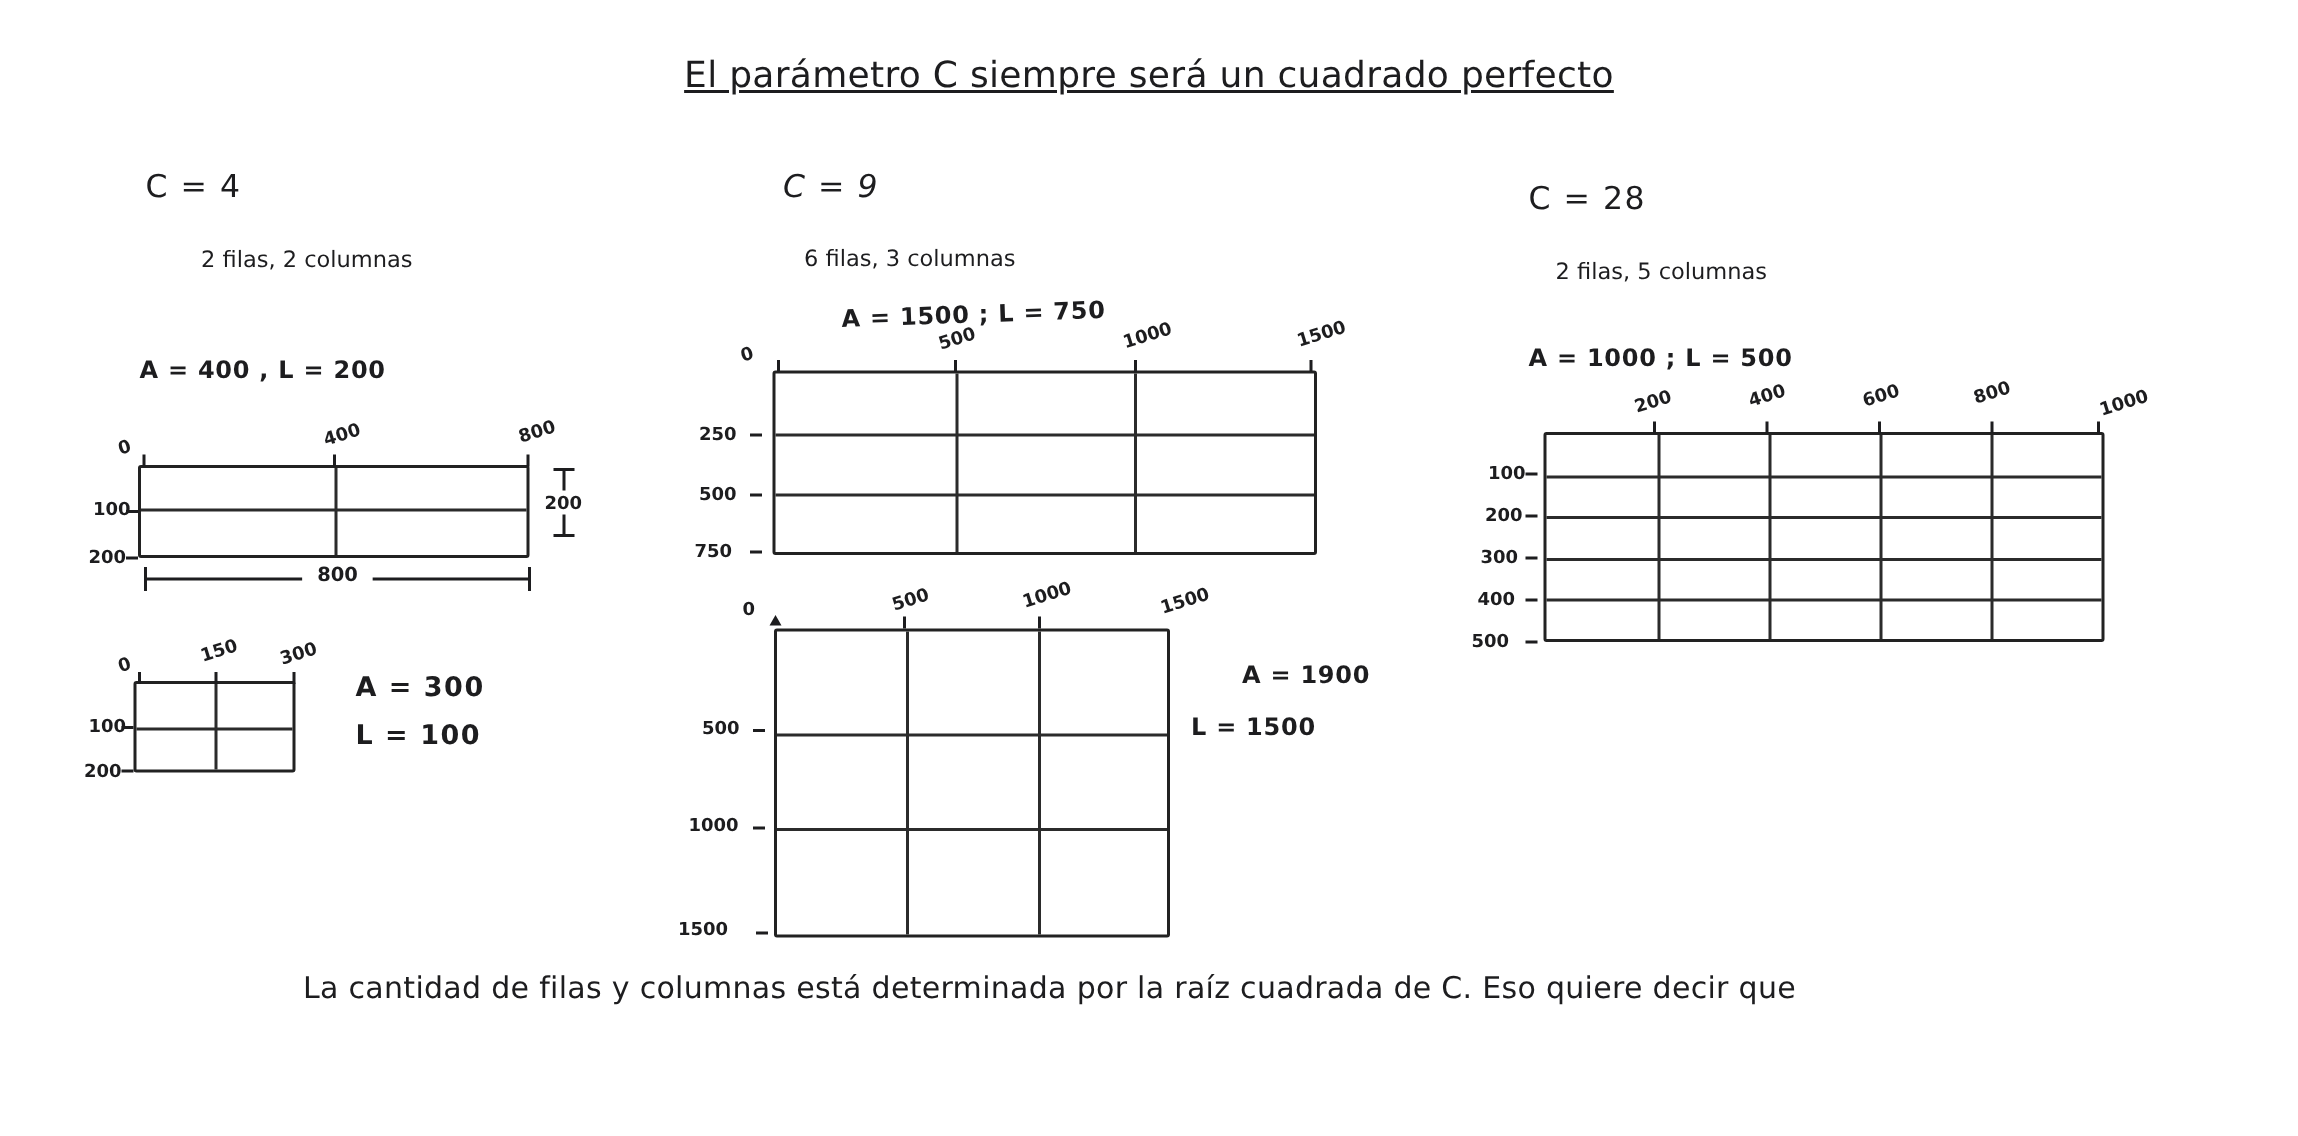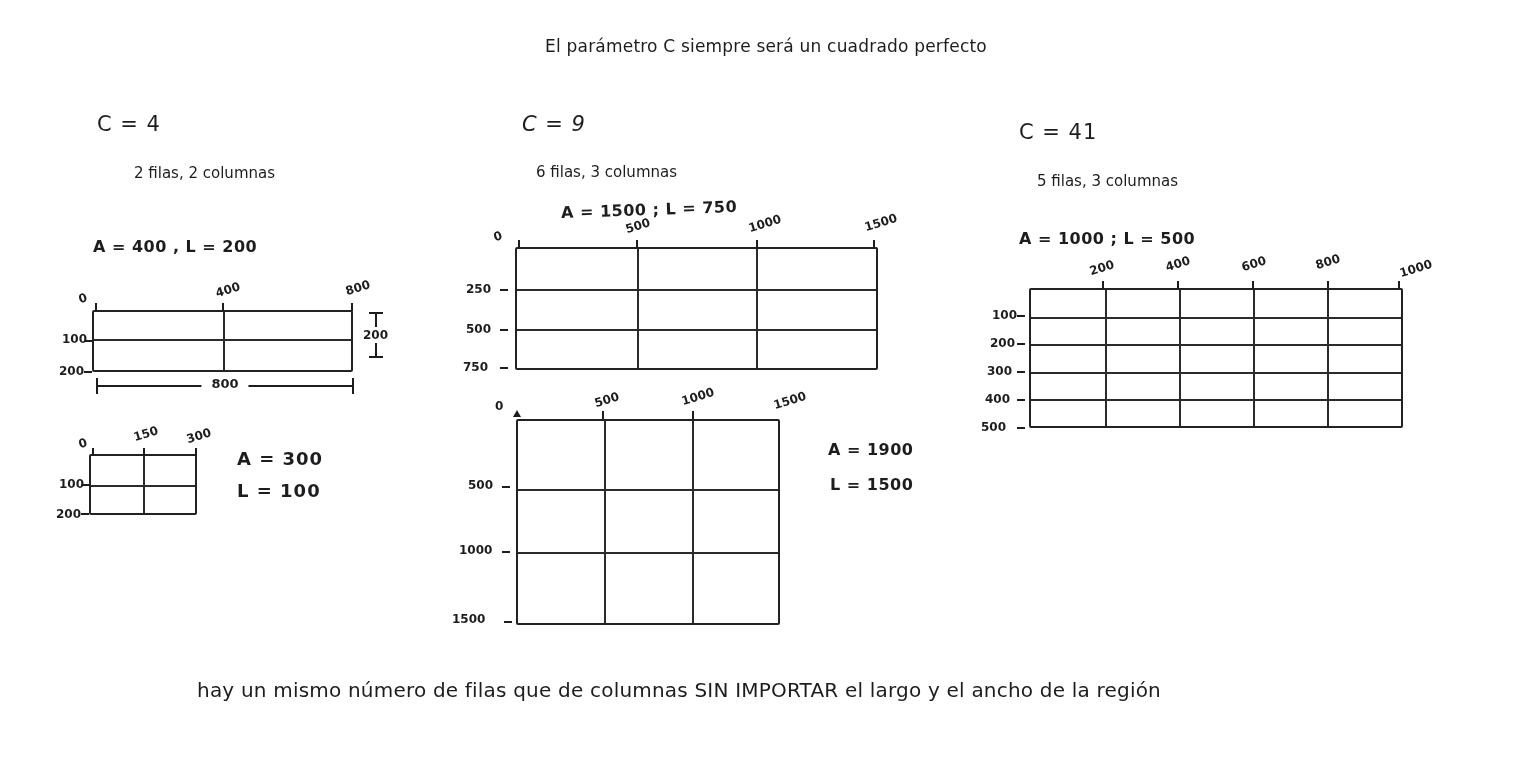--- a/index.html
+++ b/index.html
@@ -8,22 +8,23 @@
     width:1532px; height:757px;
     background:#ffffff;
     font-family:"DejaVu Sans", sans-serif;
     color:#1d1d1f;
     overflow:hidden;
   }
   .abs { position:absolute; }
   .title {
     left:0; right:0; top:36px;
     text-align:center;
-    font-size:17px;
+    font-size:24px;
     letter-spacing:0.2px;
+    text-decoration:underline;
   }
   .heading { font-size:21px; letter-spacing:1px; }
   .subtitle { font-size:15px; }
   .params { font-size:16px; font-weight:700; letter-spacing:0.5px; }
   .note { font-size:18px; font-weight:700; letter-spacing:1px; }
   .note-sm { font-size:16px; font-weight:700; letter-spacing:0.5px; }
   .grid {
     position:absolute;
     border:2px solid #222222;
     box-sizing:border-box;
@@ -153,24 +154,24 @@
   <div class="abs tick tilt" style="left:597px; top:396px;">500</div>
   <div class="abs tick tilt" style="left:684px; top:394px;">1000</div>
   <div class="abs tick tilt" style="left:776px; top:398px;">1500</div>
   <div class="abs tick" style="left:468px; top:478px;">500</div>
   <div class="abs tick" style="left:459px; top:543px;">1000</div>
   <div class="abs tick" style="left:452px; top:612px;">1500</div>
   <div class="dash-h" style="left:502px; top:486px;"></div>
   <div class="dash-h" style="left:502px; top:551px;"></div>
   <div class="dash-h" style="left:504px; top:621px;"></div>
   <div class="abs note-sm" style="left:828px; top:440px;">A = 1900</div>
-  <div class="abs note-sm" style="left:830px; top:475px;">L = 1500</div>
-
-  <div class="abs heading" style="left:1019px; top:120px;">C = 41</div>
-  <div class="abs subtitle" style="left:1037px; top:172px;">5 filas, 3 columnas</div>
+  <div class="abs note-sm" style="left:794px; top:475px;">L = 1500</div>
+
+  <div class="abs heading" style="left:1019px; top:120px;">C = 28</div>
+  <div class="abs subtitle" style="left:1037px; top:172px;">2 filas, 5 columnas</div>
   <div class="abs params" style="left:1019px; top:229px;">A = 1000  ;   L = 500</div>
 
   <div class="grid" style="left:1029px; top:288px; width:374px; height:140px;">
     <div class="vline" style="left:20%;"></div>
     <div class="vline" style="left:40%;"></div>
     <div class="vline" style="left:60%;"></div>
     <div class="vline" style="left:80%;"></div>
     <div class="hline" style="top:20%;"></div>
     <div class="hline" style="top:40%;"></div>
     <div class="hline" style="top:60%;"></div>
@@ -190,15 +191,15 @@
   <div class="abs tick" style="left:990px; top:336px;">200</div>
   <div class="abs tick" style="left:987px; top:364px;">300</div>
   <div class="abs tick" style="left:985px; top:392px;">400</div>
   <div class="abs tick" style="left:981px; top:420px;">500</div>
   <div class="dash-h" style="left:1017px; top:315px;"></div>
   <div class="dash-h" style="left:1017px; top:343px;"></div>
   <div class="dash-h" style="left:1017px; top:371px;"></div>
   <div class="dash-h" style="left:1017px; top:399px;"></div>
   <div class="dash-h" style="left:1017px; top:427px;"></div>
 
-  <div class="abs footer" style="left:197px; top:678px;">hay un mismo número de filas que de columnas SIN IMPORTAR el largo y el ancho de la región</div>
+  <div class="abs footer" style="left:202px; top:646px;">La cantidad de filas y columnas está determinada por la raíz cuadrada de C. Eso quiere decir que</div>
 
 </div>
 
 </body></html>

